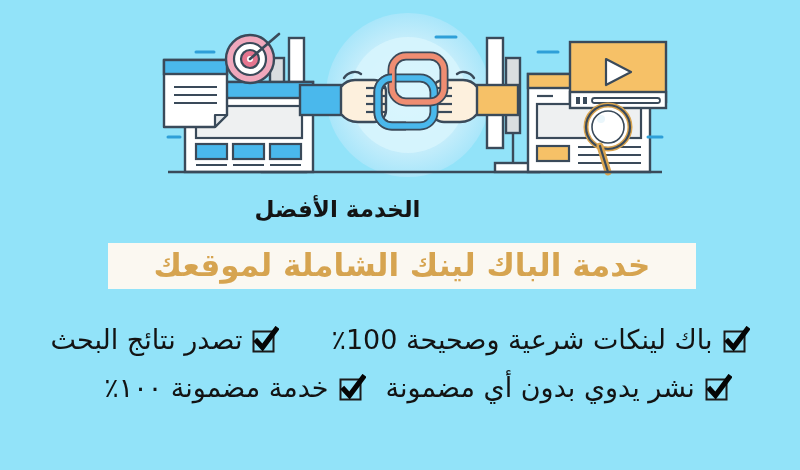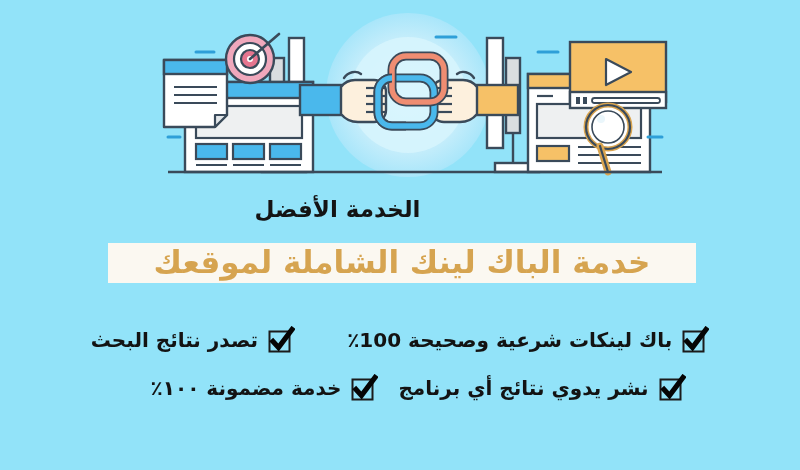--- a/index.html
+++ b/index.html
@@ -40,21 +40,21 @@
     letter-spacing: 0px;
     line-height: 30px;
   }
 
   
   .headline-band {
     position: absolute;
     left: 108px;
     top: 243px;
     width: 588px;
-    height: 40px;
+    height: 46px;
     background: #fbf8f1;
     display: flex;
     align-items: center;
     justify-content: center;
   }
   .headline-text {
     font-size: 31px;
     font-weight: bold;
     color: #d6a450;
     line-height: 40px;
@@ -87,22 +87,22 @@
   }
   .check-icon {
     flex: 0 0 auto;
     width: 28px;
     height: 28px;
     position: relative;
     margin-left: 9px;
   }
   .check-icon svg { display: block; }
   .feature-label {
-    font-size: 20px;
-    font-weight: bold;
+    font-size: 27px;
+    font-weight: normal;
     color: #131313;
     line-height: 26px;
   }
   .row-1 .feature-item:nth-child(1) { margin-right: 0; }
   .row-1 .feature-item:nth-child(2) { margin-right: 52px; }
   .row-2 .feature-item:nth-child(2) { margin-right: 20px; margin-left: 36px; }
 </style>
 </head>
 <body>
 
@@ -278,21 +278,21 @@
   </div>
 
   <div class="feature-row row-2">
     <div class="feature-item">
       <span class="check-icon">
         <svg width="28" height="28" viewBox="0 0 28 28" xmlns="http://www.w3.org/2000/svg">
           <rect x="2.5" y="5.5" width="20" height="20" fill="none" stroke="#1b1b1b" stroke-width="2"></rect>
           <path d="M6,15.5 L11.5,21.5 L25,3.5" fill="none" stroke="#050505" stroke-width="5.2" stroke-linecap="square" stroke-linejoin="miter"></path>
         </svg>
       </span>
-      <span class="feature-label">نشر يدوي نتائج أي برنامج</span>
+      <span class="feature-label">نشر يدوي بدون أي مضمونة</span>
     </div>
     <div class="feature-item">
       <span class="check-icon">
         <svg width="28" height="28" viewBox="0 0 28 28" xmlns="http://www.w3.org/2000/svg">
           <rect x="2.5" y="5.5" width="20" height="20" fill="none" stroke="#1b1b1b" stroke-width="2"></rect>
           <path d="M6,15.5 L11.5,21.5 L25,3.5" fill="none" stroke="#050505" stroke-width="5.2" stroke-linecap="square" stroke-linejoin="miter"></path>
         </svg>
       </span>
       <span class="feature-label">خدمة مضمونة ١٠٠٪</span>
     </div>

